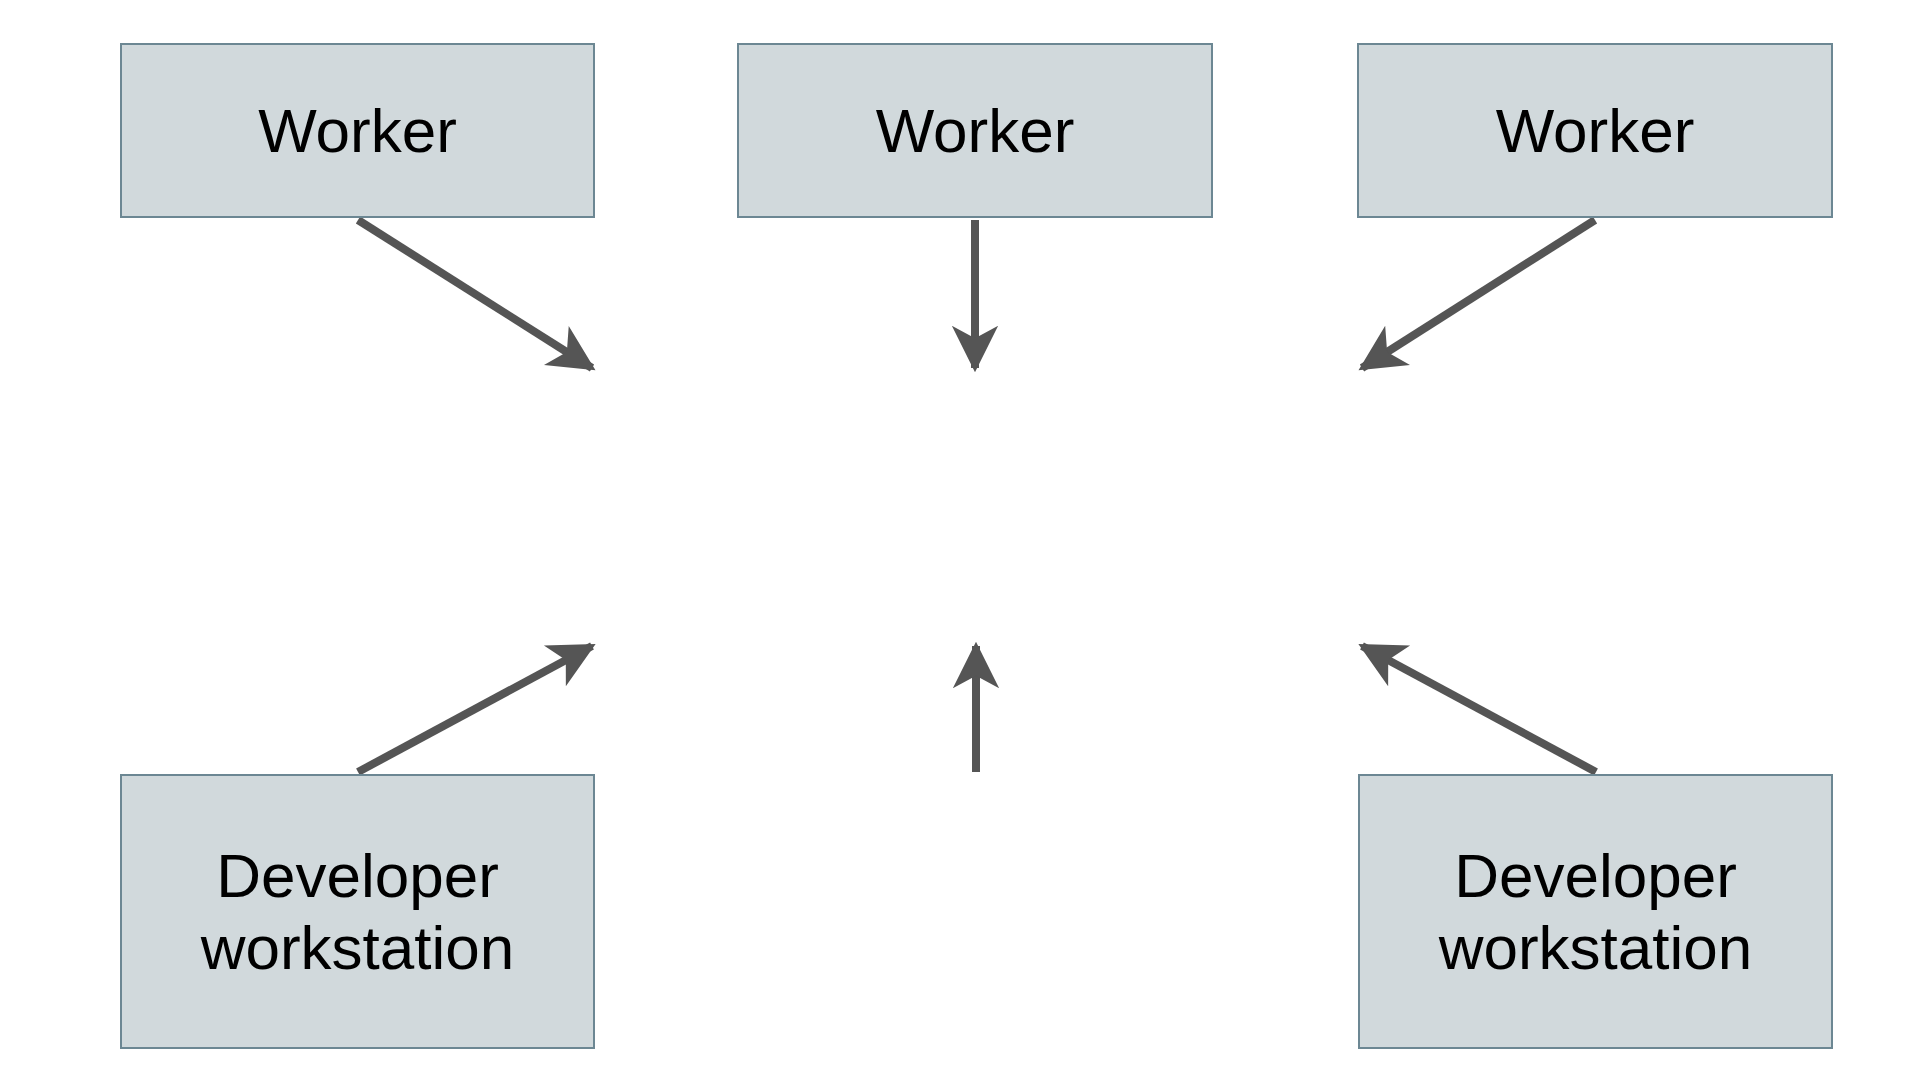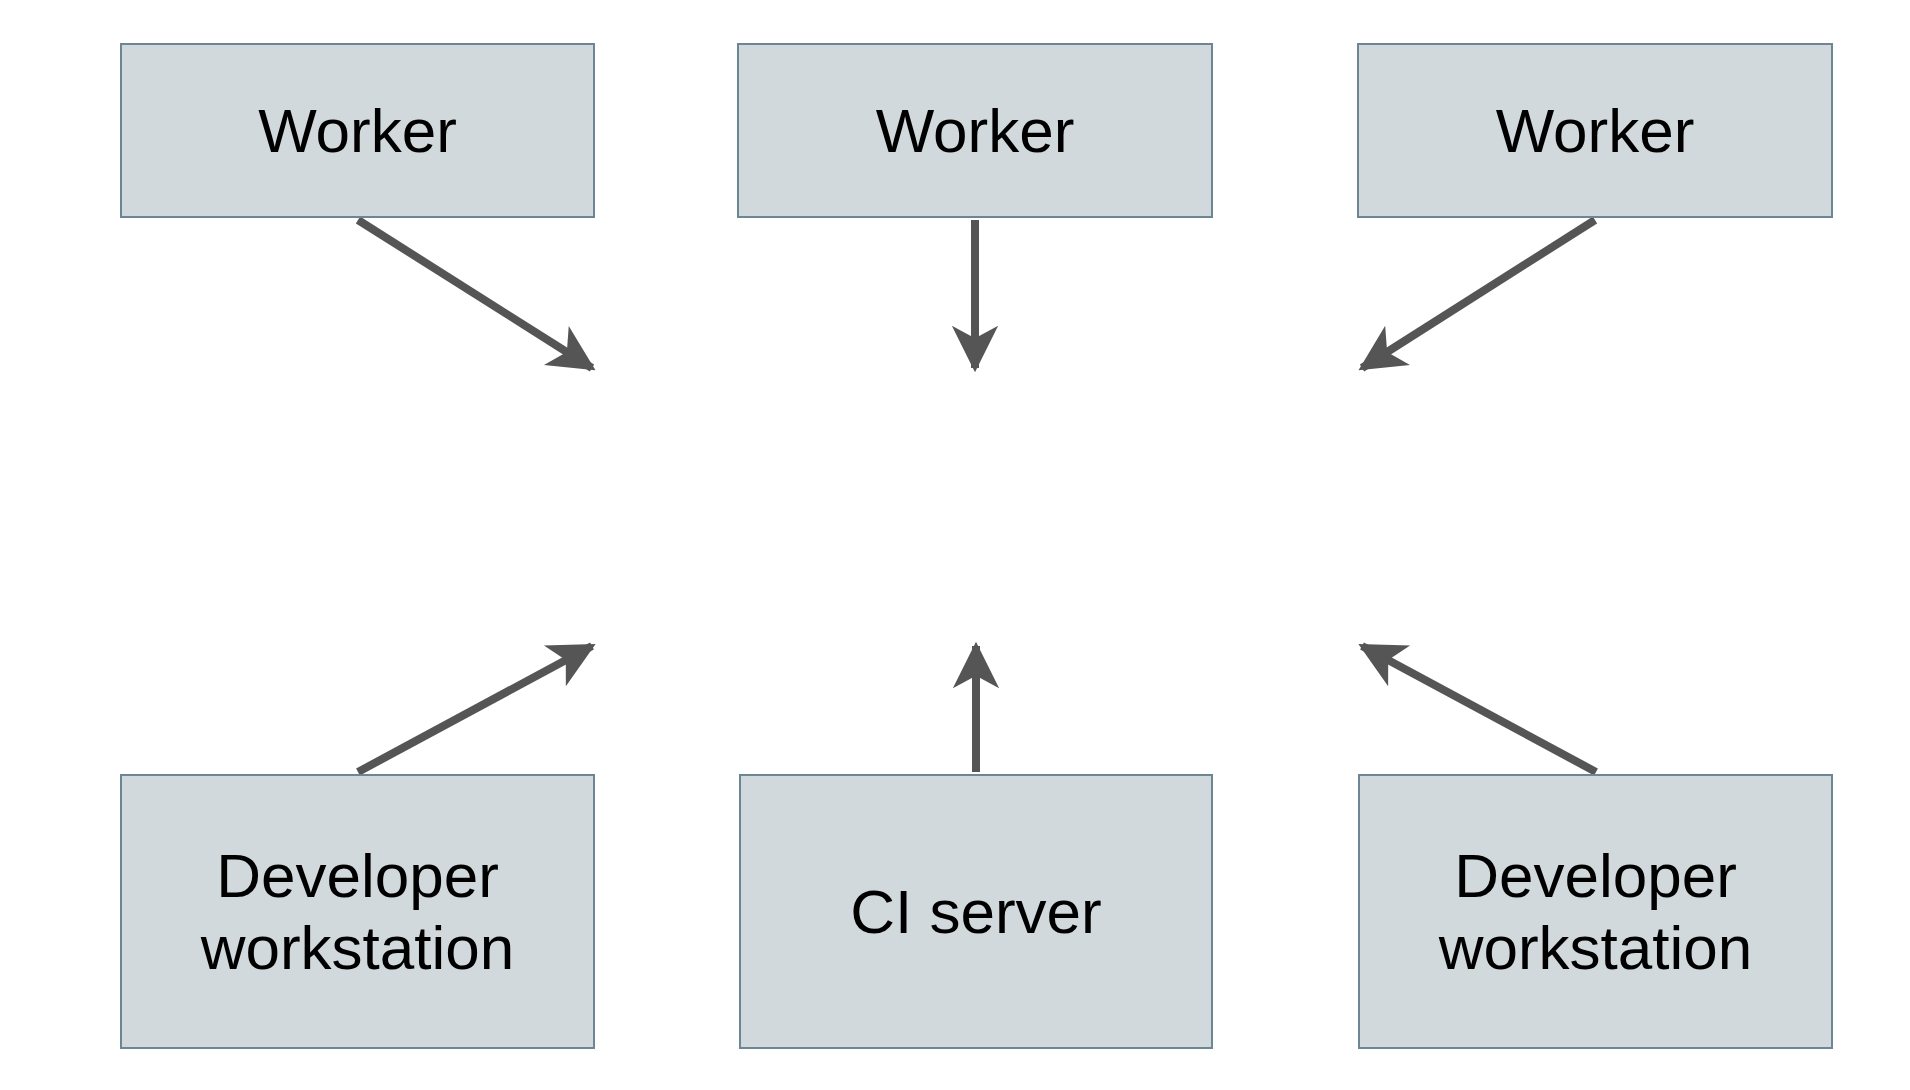--- a/index.html
+++ b/index.html
@@ -103,22 +103,19 @@
   <div class="node" id="node-worker-3">
     <span class="node-label">Worker</span>
   </div>
 
 
   <div class="node" id="node-dev-left">
     <span class="node-label">Developer
 workstation</span>
   </div>
 
-  <div class="node" id="node-ci-server">
-    <span class="node-label">CI server</span>
-  </div>
 
   <div class="node" id="node-dev-right">
     <span class="node-label">Developer
 workstation</span>
   </div>
 
 </div>
 
 </body></html>

